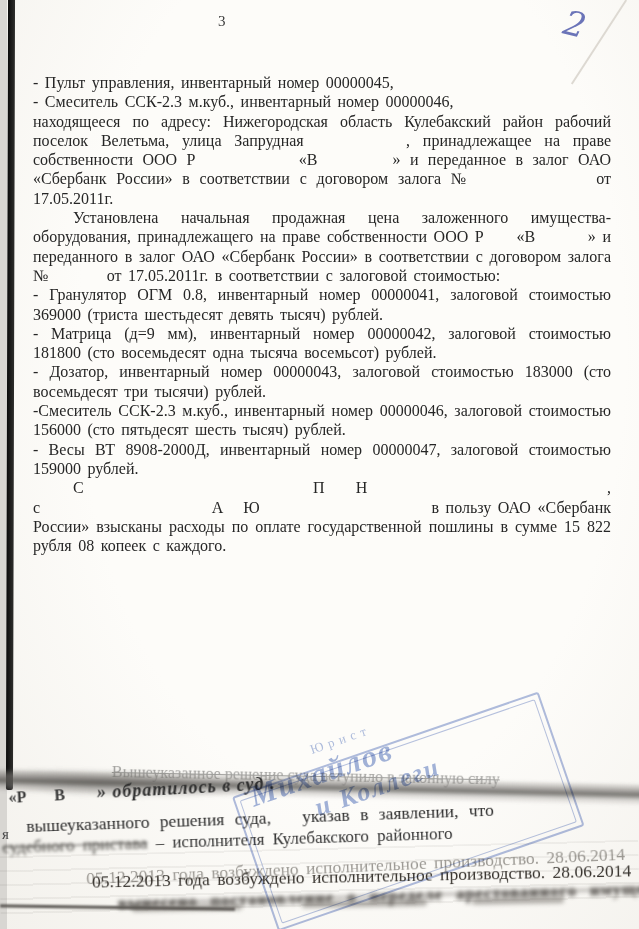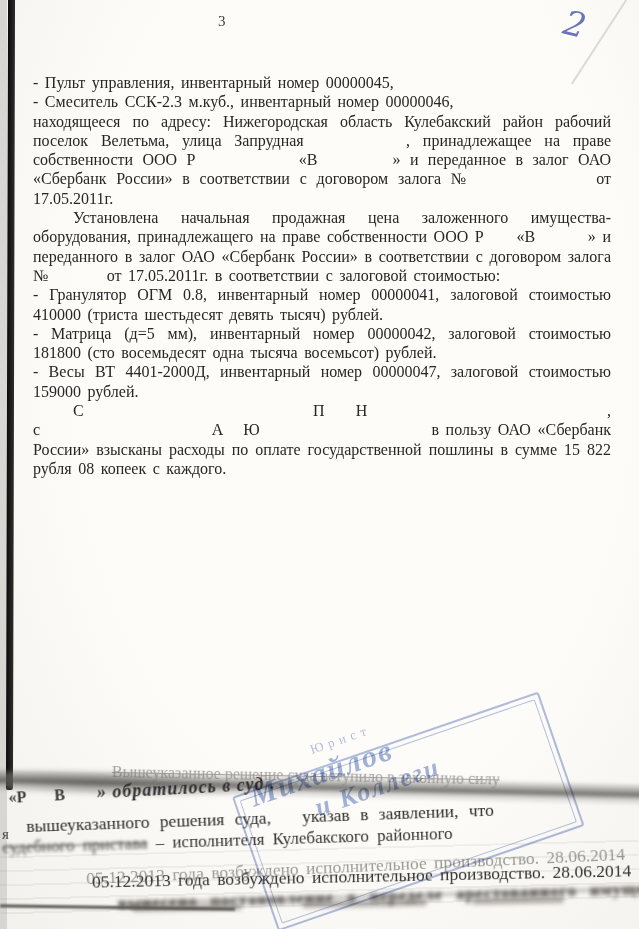--- a/index.html
+++ b/index.html
@@ -78,23 +78,25 @@
   <div class="crease-tr"></div>
 
   <div class="pageno">3</div>
   <div class="handwritten">2</div>
 
   <div class="body-text">
     <p>- Пульт управления, инвентарный номер 00000045,</p>
     <p>- Смеситель ССК-2.3 м.куб., инвентарный номер 00000046,</p>
     <p>находящееся по адресу: Нижегородская область Кулебакский район рабочий поселок Велетьма, улица Запрудная&nbsp;&nbsp;&nbsp;&nbsp;&nbsp;&nbsp;&nbsp; , принадлежащее на праве собственности ООО Р&nbsp;&nbsp;&nbsp;&nbsp;&nbsp;&nbsp;&nbsp;&nbsp;&nbsp;&nbsp; «В&nbsp;&nbsp;&nbsp;&nbsp;&nbsp;&nbsp;&nbsp; » и переданное в залог ОАО «Сбербанк России» в соответствии с договором залога №&nbsp;&nbsp;&nbsp;&nbsp;&nbsp;&nbsp;&nbsp;&nbsp;&nbsp;&nbsp;&nbsp;&nbsp; от 17.05.2011г.</p>
     <p class="ind">Установлена начальная продажная цена заложенного имущества-оборудования, принадлежащего на праве собственности ООО Р&nbsp;&nbsp;&nbsp;&nbsp; «В&nbsp;&nbsp;&nbsp;&nbsp;&nbsp;&nbsp;&nbsp; » и переданного в залог ОАО «Сбербанк России» в соответствии с договором залога №&nbsp;&nbsp;&nbsp;&nbsp;&nbsp;&nbsp;&nbsp;&nbsp; от 17.05.2011г. в соответствии с залоговой стоимостью:</p>
-    <p>- Гранулятор ОГМ 0.8, инвентарный номер 00000041, залоговой стоимостью 410000 (триста шестьдесят девять тысяч) рублей.</p>
-    <p>- Матрица (д=5 мм), инвентарный номер 00000042, залоговой стоимостью 181800 (сто восемьдесят одна тысяча восемьсот) рублей.</p>
-    <p>- Весы ВТ 4401-2000Д, инвентарный номер 00000047, залоговой стоимостью 159000 рублей.</p>
+    <p>- Гранулятор ОГМ 0.8, инвентарный номер 00000041, залоговой стоимостью 369000 (триста шестьдесят девять тысяч) рублей.</p>
+    <p>- Матрица (д=9 мм), инвентарный номер 00000042, залоговой стоимостью 181800 (сто восемьдесят одна тысяча восемьсот) рублей.</p>
+    <p>- Дозатор, инвентарный номер 00000043, залоговой стоимостью 183000 (сто восемьдесят три тысячи) рублей.</p>
+    <p>-Смеситель ССК-2.3 м.куб., инвентарный номер 00000046, залоговой стоимостью 156000 (сто пятьдесят шесть тысяч) рублей.</p>
+    <p>- Весы ВТ 8908-2000Д, инвентарный номер 00000047, залоговой стоимостью 159000 рублей.</p>
     <p class="ind">С&nbsp;&nbsp;&nbsp;&nbsp;&nbsp;&nbsp;&nbsp;&nbsp;&nbsp;&nbsp;&nbsp;&nbsp;&nbsp;&nbsp;&nbsp;&nbsp;&nbsp;&nbsp;&nbsp;&nbsp;&nbsp;&nbsp;П&nbsp;&nbsp;&nbsp;Н&nbsp;&nbsp;&nbsp;&nbsp;&nbsp;&nbsp;&nbsp;&nbsp;&nbsp;&nbsp;&nbsp;&nbsp;&nbsp;&nbsp;&nbsp;&nbsp;&nbsp;&nbsp;&nbsp;&nbsp;&nbsp;&nbsp;&nbsp;, с&nbsp;&nbsp;&nbsp;&nbsp;&nbsp;&nbsp;&nbsp;&nbsp;&nbsp;&nbsp;&nbsp;&nbsp;&nbsp;&nbsp;&nbsp;&nbsp;&nbsp;&nbsp;&nbsp;&nbsp;&nbsp;&nbsp;&nbsp;&nbsp;&nbsp;&nbsp;А&nbsp;&nbsp;&nbsp;Ю&nbsp;&nbsp;&nbsp;&nbsp;&nbsp;&nbsp;&nbsp;&nbsp;&nbsp;&nbsp;&nbsp;&nbsp;&nbsp;&nbsp;&nbsp;&nbsp;&nbsp;&nbsp;&nbsp;&nbsp;&nbsp;&nbsp;&nbsp;&nbsp;&nbsp;&nbsp;в пользу ОАО «Сбербанк России» взысканы расходы по оплате государственной пошлины в сумме 15 822 рубля 08 копеек с каждого.</p>
   </div>
 
   <div class="struck">Вышеуказанное решение суда вступило в законную силу</div>
   <div class="fold-dark"></div>
   <div class="fold-band"></div>
 
   <div class="sk0">
     <span class="sk0a">«Р&nbsp;&nbsp;&nbsp;&nbsp;&nbsp;&nbsp;&nbsp;В&nbsp;&nbsp;&nbsp;&nbsp;&nbsp;&nbsp;&nbsp;&nbsp;</span><span class="sk0b">» обратилось в суд .</span>
   </div>

